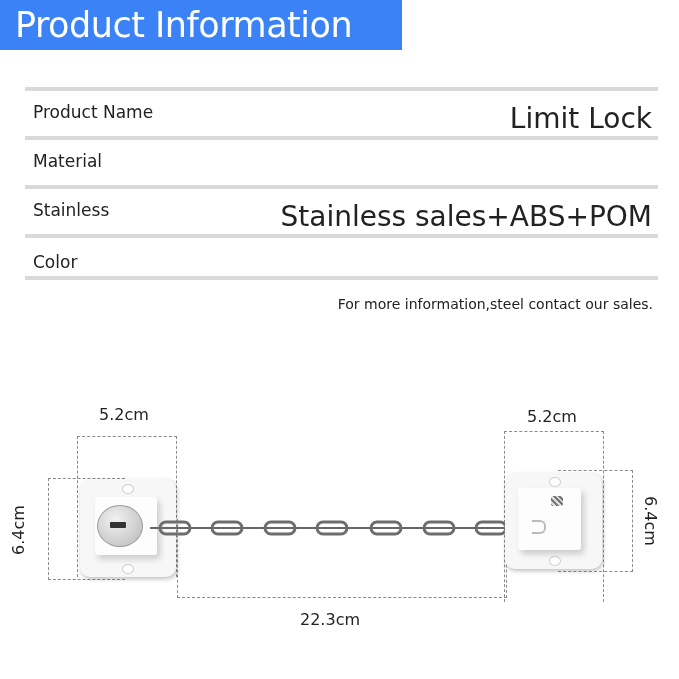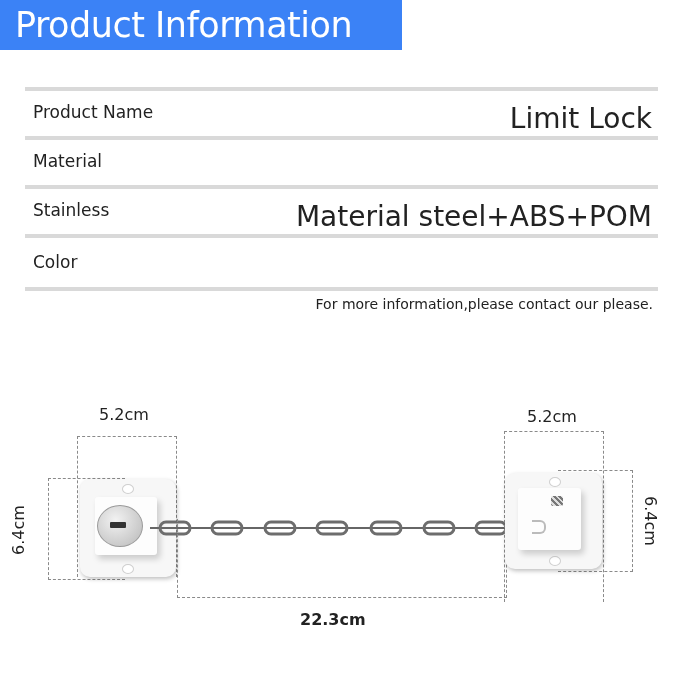--- a/index.html
+++ b/index.html
@@ -33,30 +33,30 @@
     <span class="k">Product Name</span>
     <span class="v">Limit Lock</span>
   </div>
   <div class="rule"></div>
   <div class="row">
     <span class="k">Material</span>
   </div>
   <div class="rule"></div>
   <div class="row">
     <span class="k">Stainless</span>
-    <span class="v">Material steel+ABS+POM</span>
+    <span class="v">Stainless sales+ABS+POM</span>
   </div>
   <div class="rule"></div>
-  <div class="row" style="height:49px">
+  <div class="row" style="height:38px">
     <span class="k" style="top:14px">Color</span>
   </div>
   <div class="rule"></div>
 </div>
 
-<div class="note">For more information,please contact our please.</div>
+<div class="note">For more information,steel contact our sales.</div>
 
 <div>
 
   <div class="dim" style="left:99px; top:405px;">5.2cm</div>
   <div class="dash" style="left:77px; top:436px; width:98px; height:140px; border-bottom:none; border-left-style:dashed;"></div>
   <div class="dash" style="left:48px; top:478px; width:76px; height:100px; border-right:none;"></div>
   <div class="dim" style="left:9px; top:512px; transform:rotate(-90deg); transform-origin:left top; top:555px;">6.4cm</div>
 
   <div class="plate" style="left:80px; top:479px; width:96px; height:98px;">
     <div class="hole" style="left:42px; top:5px;"></div>
@@ -75,21 +75,21 @@
       <rect x="62" y="2" width="30" height="12" rx="6"></rect>
       <rect x="115" y="2" width="30" height="12" rx="6"></rect>
       <rect x="167" y="2" width="30" height="12" rx="6"></rect>
       <rect x="221" y="2" width="30" height="12" rx="6"></rect>
       <rect x="274" y="2" width="30" height="12" rx="6"></rect>
       <rect x="326" y="2" width="30" height="12" rx="6"></rect>
     </g>
   </svg>
 
   <div class="dash" style="left:177px; top:519px; width:328px; height:78px; border-top:none;"></div>
-  <div class="dim" style="left:300px; top:610px;font-weight:bold;">22.3cm</div>
+  <div class="dim" style="left:300px; top:610px;">22.3cm</div>
 
   <div class="dim" style="left:527px; top:407px;">5.2cm</div>
   <div class="dash" style="left:504px; top:431px; width:98px; height:170px; border-bottom:none;"></div>
   <div class="dash" style="left:558px; top:470px; width:74px; height:100px; border-left:none;"></div>
   <div class="dim" style="left:660px; top:496px; transform:rotate(90deg); transform-origin:left top;">6.4cm</div>
 
   <div class="plate" style="left:505px; top:473px; width:97px; height:96px;">
     <div class="hole" style="left:44px; top:4px;"></div>
     <div class="hole" style="left:44px; top:83px;"></div>
     <div class="block" style="left:13px; top:15px; width:63px; height:62px;">

